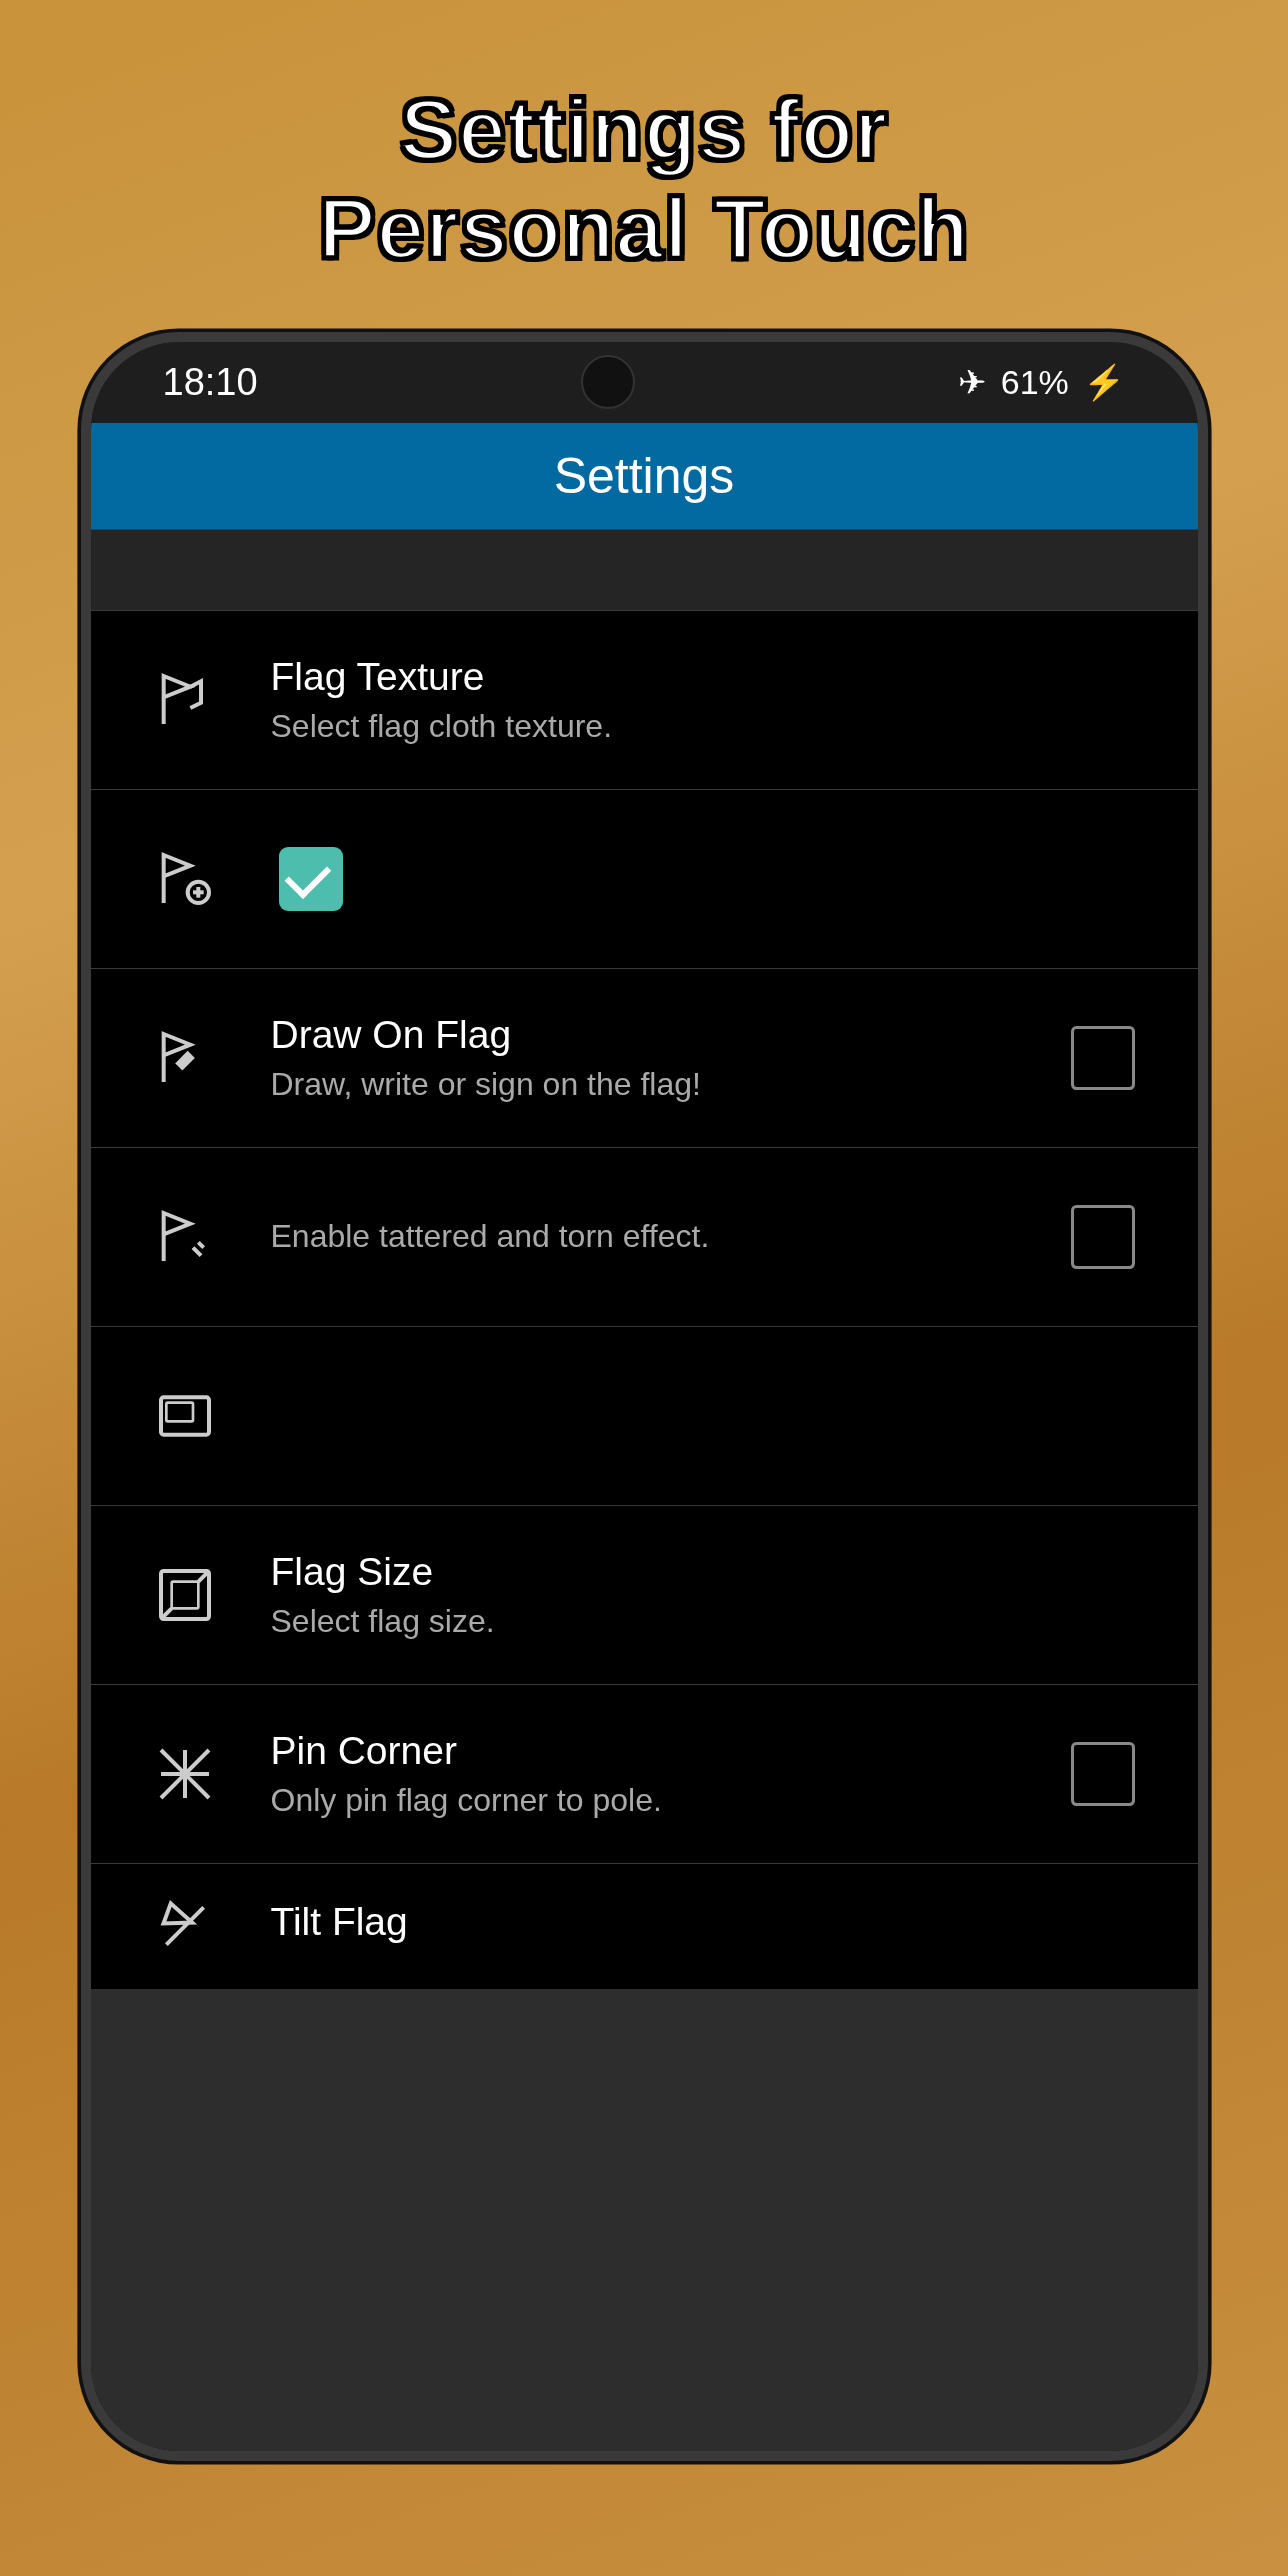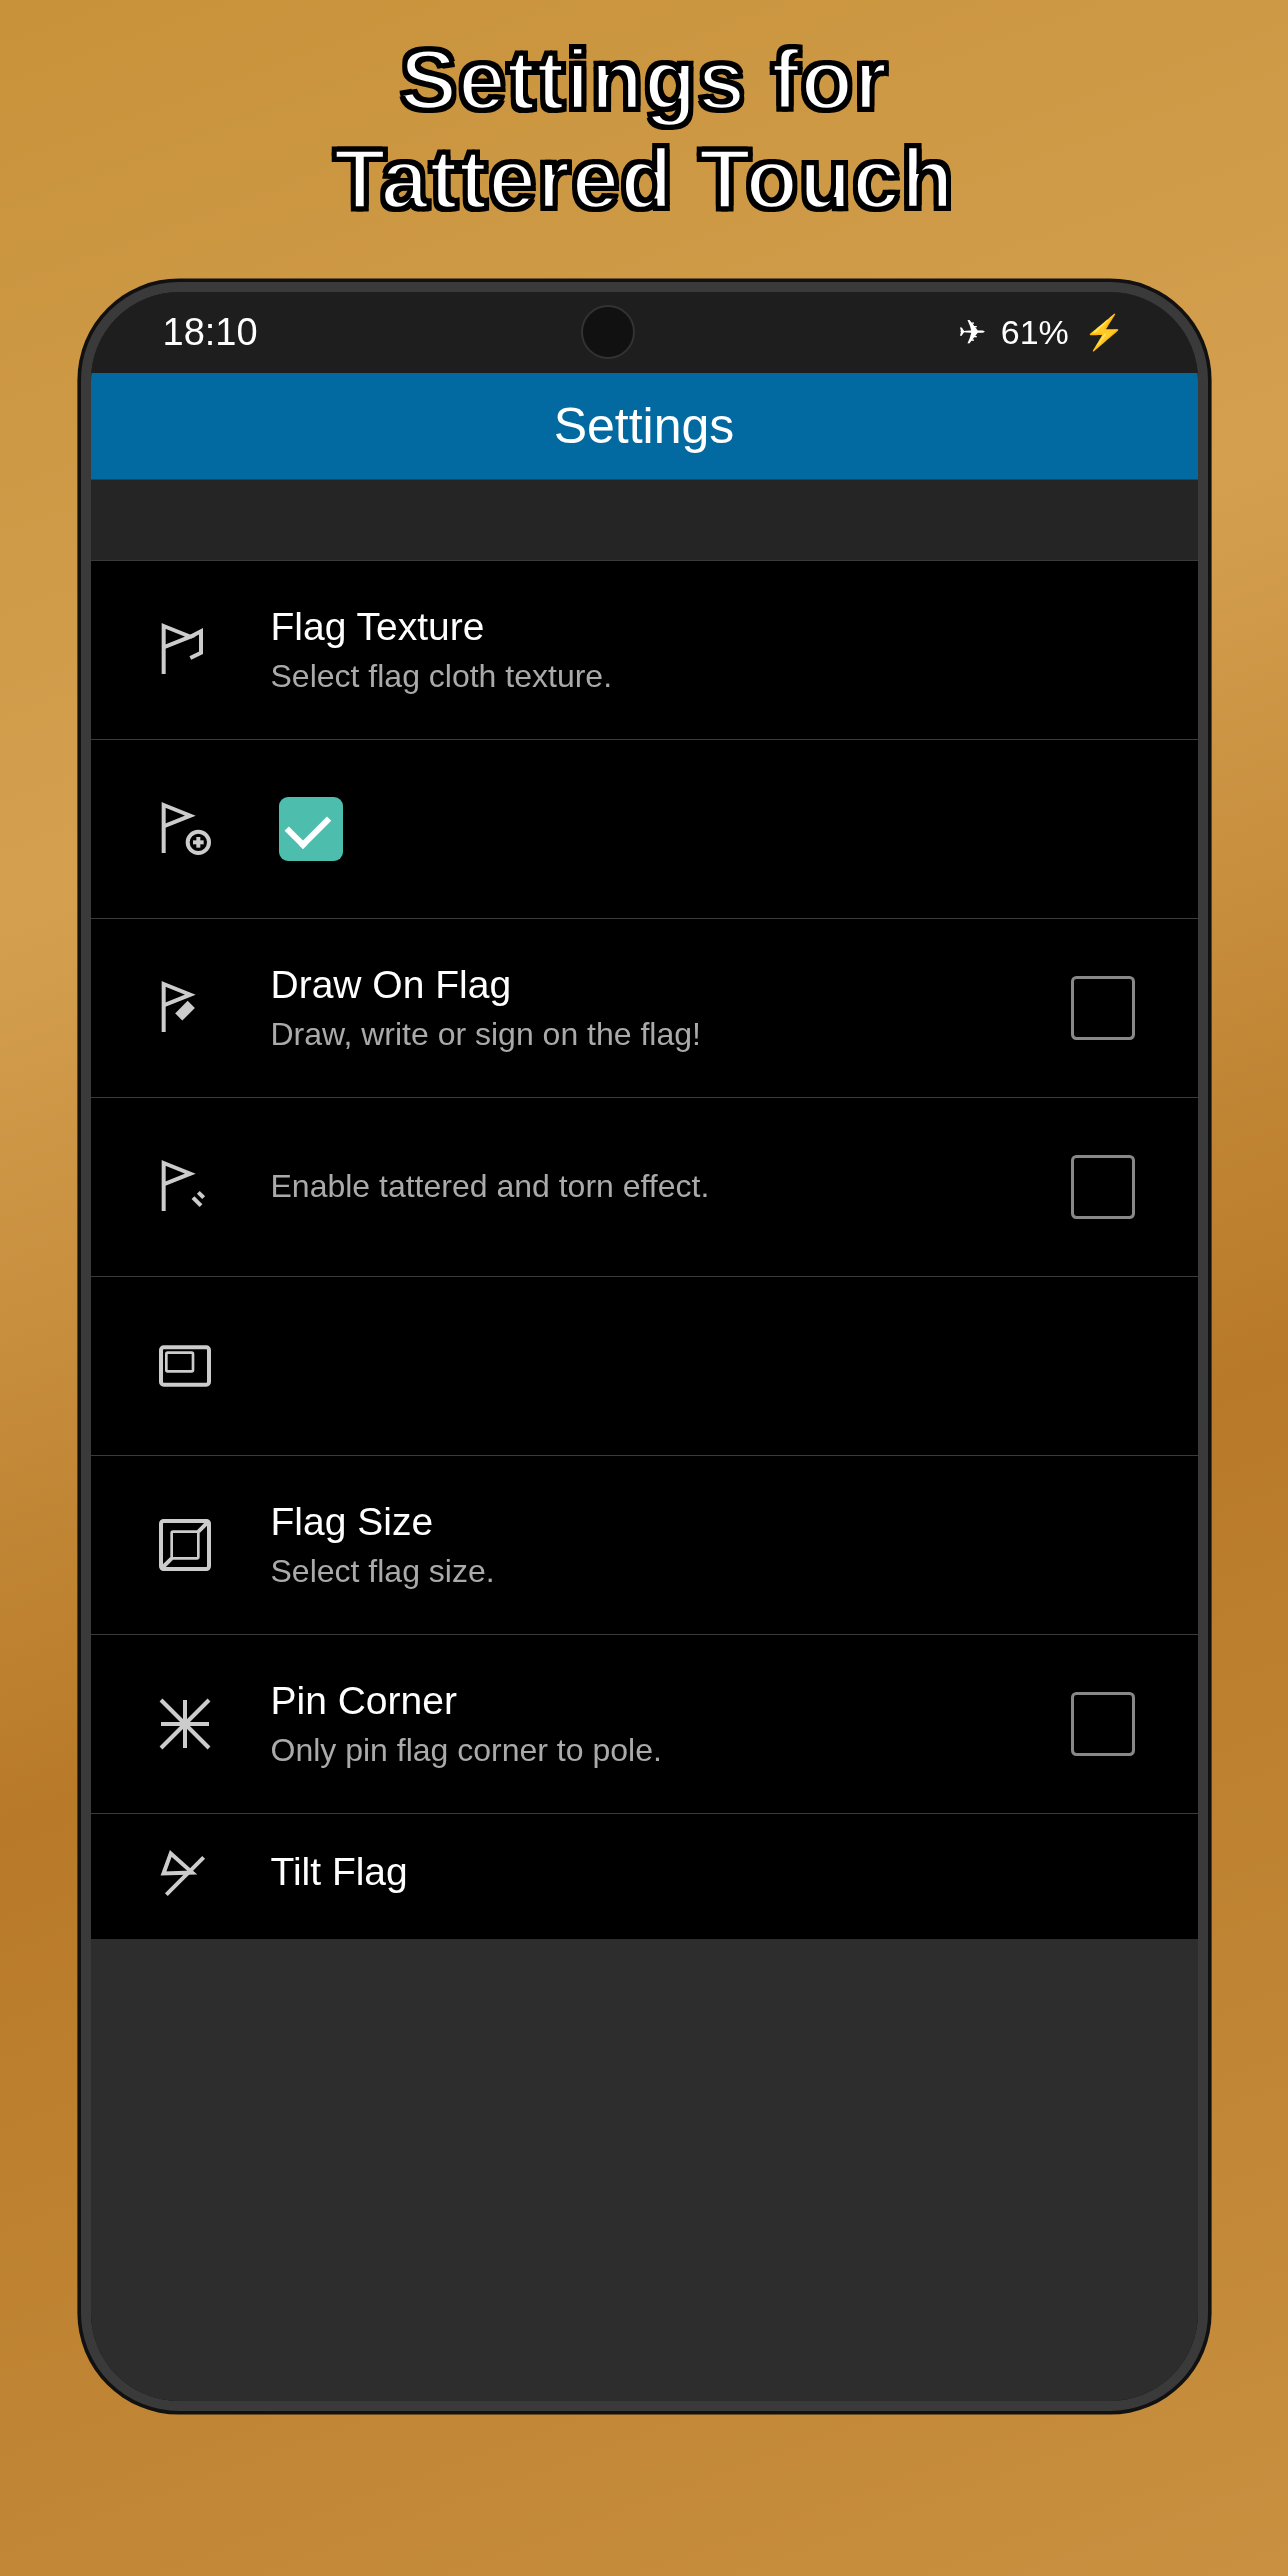--- a/index.html
+++ b/index.html
@@ -10,21 +10,21 @@
       background: linear-gradient(160deg, #c8923a 0%, #d4a050 30%, #b87a28 60%, #c89040 100%);
       display: flex;
       flex-direction: column;
       align-items: center;
       font-family: 'Arial Black', Arial, sans-serif;
       overflow: hidden;
     }
 
     .page-title {
       text-align: center;
-      padding: 30px 107px 54px;
+      padding: 80px 107px 54px;
       color: #fff;
       font-size: 86px;
       font-weight: 900;
       line-height: 1.15;
       -webkit-text-stroke: 4.5px #000;
       text-shadow: 2.7px 2.7px 0 #000, -2.7px 2.7px 0 #000, 2.7px -2.7px 0 #000, -2.7px -2.7px 0 #000;
       letter-spacing: 0.9px;
     }
 
     .phone-wrapper {
@@ -222,21 +222,21 @@
       height: 179px;
       background: #444;
       border-radius: 0 5.4px 5.4px 0;
     }
   </style>
 </head>
 <body>
 
 <div class="page-title">
   <span>Settings for</span><br>
-  <span>Tattered Touch</span>
+  <span>Personal Touch</span>
 </div>
 
 <div class="phone-wrapper">
   <div class="phone-frame">
     <div class="phone-side-btn-right"></div>
     <div class="phone-side-btn-right-2"></div>
 
     <div class="phone-screen">
 
       <div class="status-bar">

